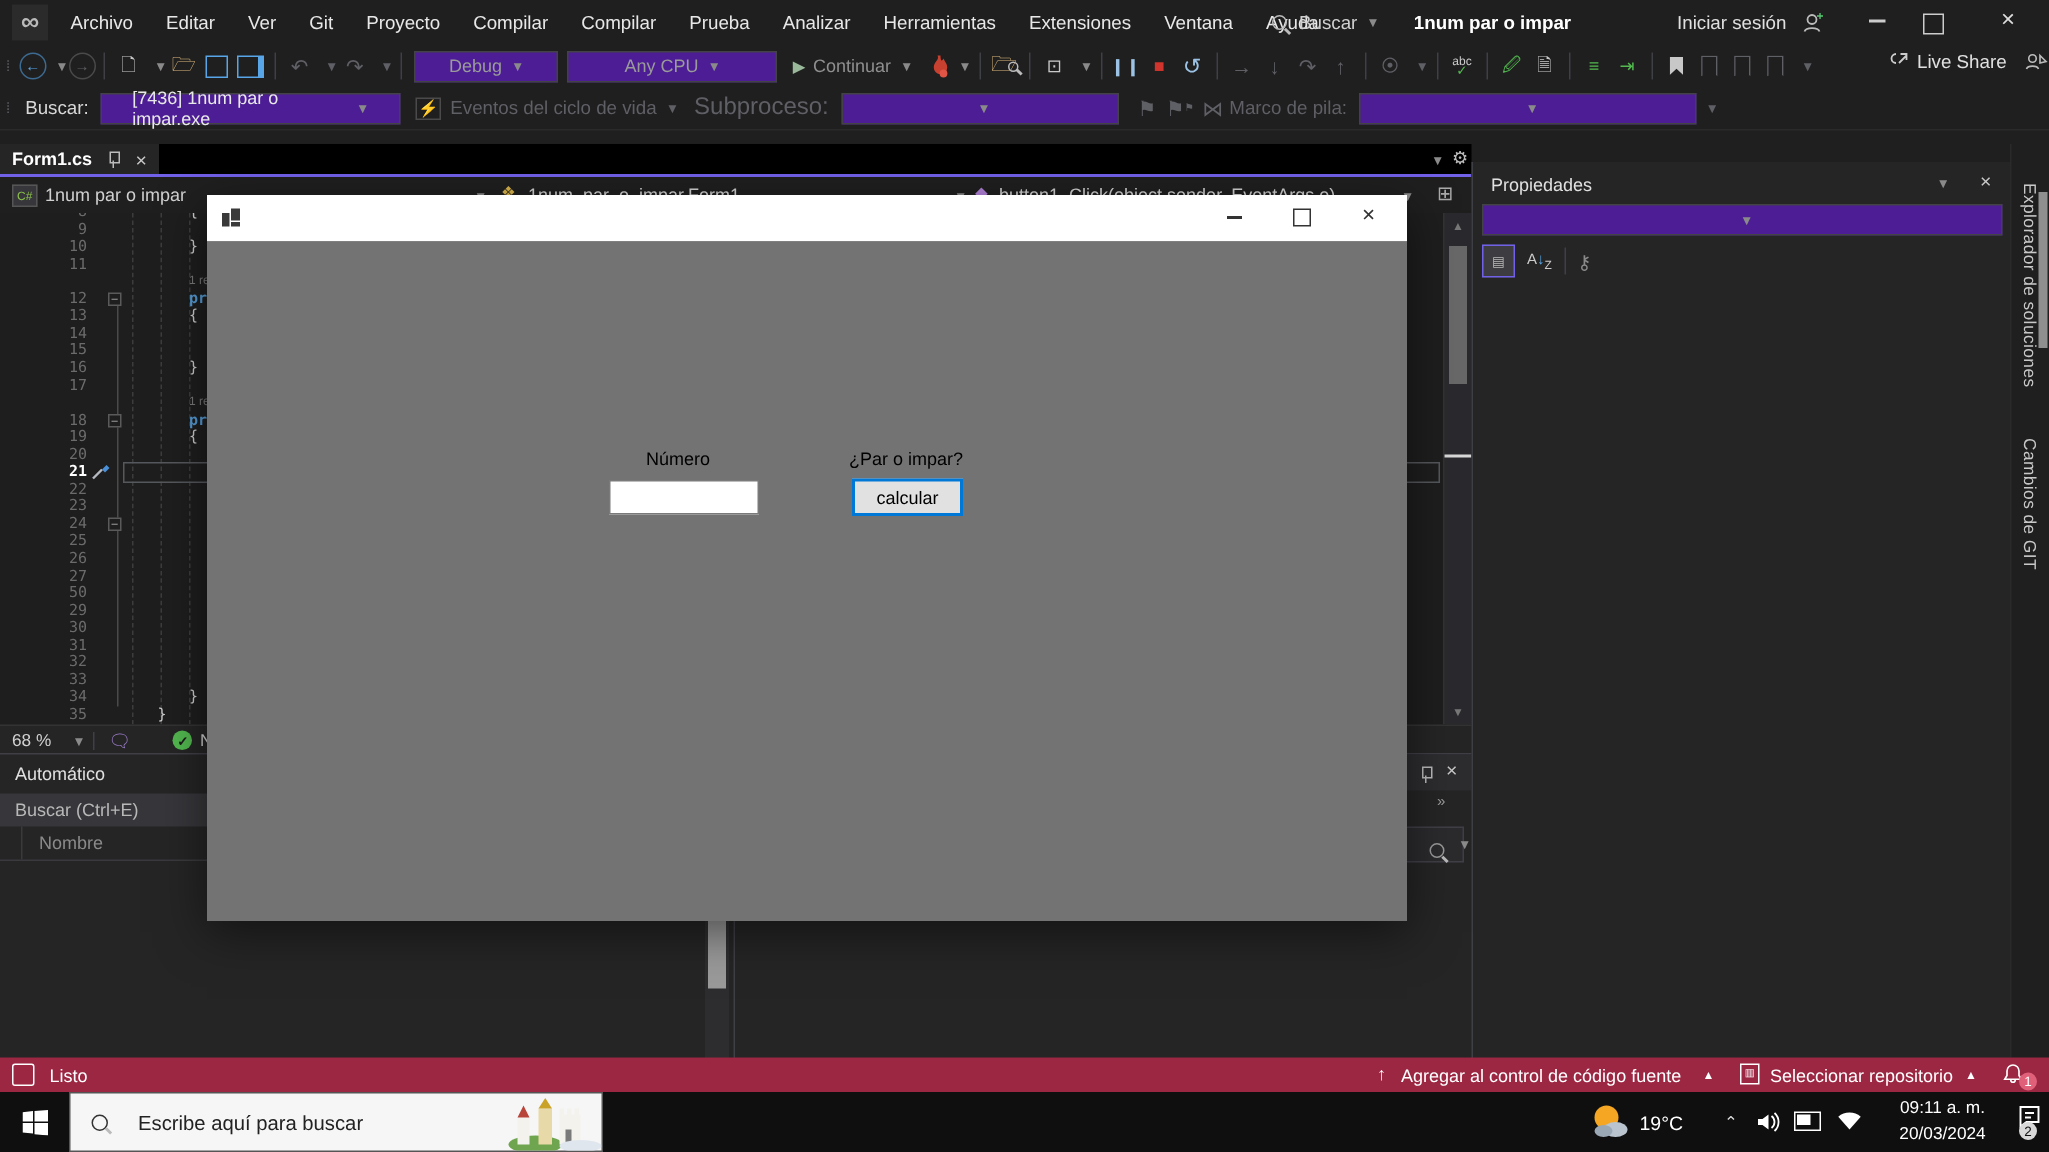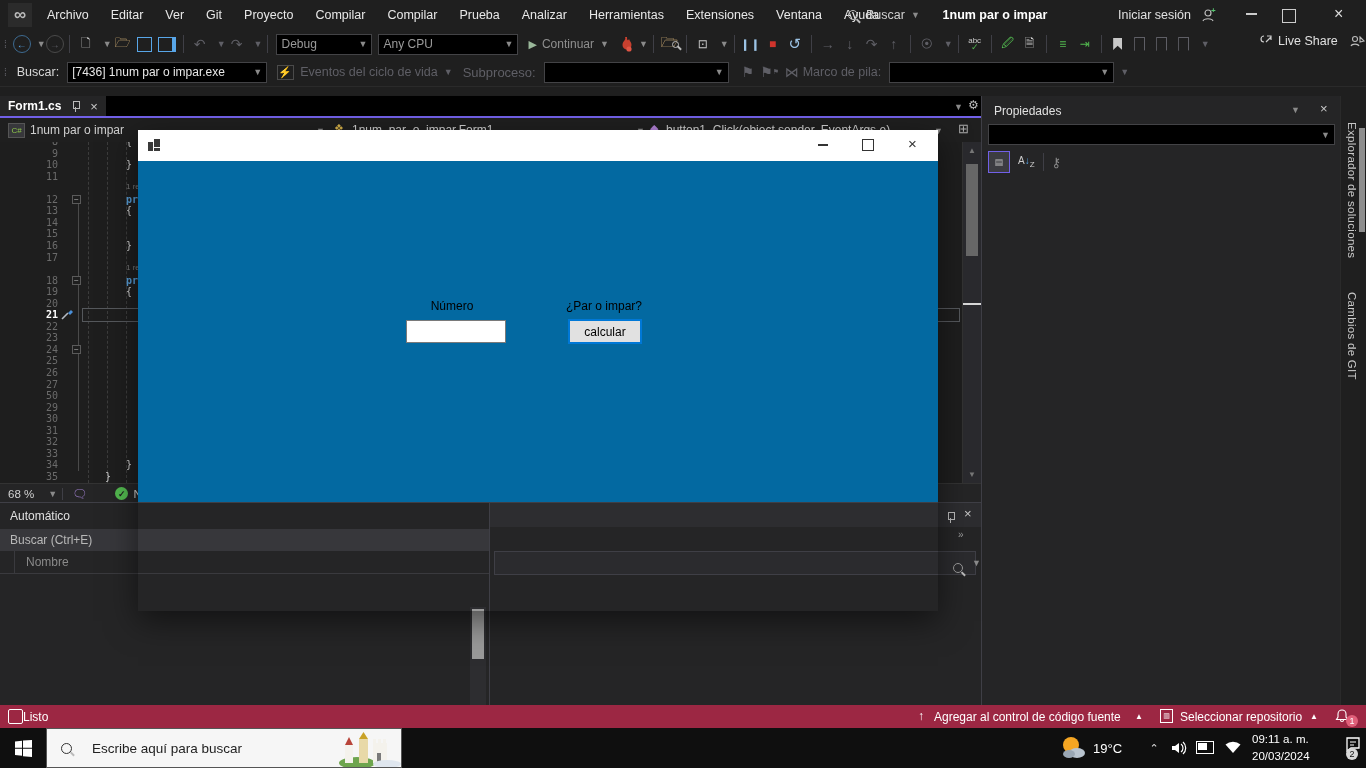--- a/index.html
+++ b/index.html
@@ -2,22 +2,22 @@
 <html><head>
 <meta charset="utf-8">
 <style>
   html,body{margin:0;padding:0;background:#000;}
   #screen{position:relative;width:1366px;height:768px;overflow:hidden;background:#1f1f1f;
           font-family:"Liberation Sans",sans-serif;color:#ccc;-webkit-font-smoothing:antialiased;}
   .abs{position:absolute;}
   .row{display:flex;align-items:center;}
   .mi{padding:0 11px;font-size:12.5px;color:#e8e8e8;cursor:default;}
   .sep{width:1px;height:18px;background:#3f3f46;margin:0 5px;}
-  .combo{background:#000000;border:1px solid #434346;color:#9a9a9a;font-size:12px;
-         display:flex;align-items:center;justify-content:space-between;padding:0 4px;height:21px;box-sizing:border-box;}
+  .combo{background:#4c1d95;border:1px solid #434346;color:#9a9a9a;font-size:12px;
+         display:flex;align-items:center;justify-content:center;padding:0 20px;height:21px;box-sizing:border-box;}
   .carat{color:#8a8a8a;font-size:9px;margin-left:6px;}
   .tbtxt{color:#8f8f8f;font-size:12px;}
   .ic{display:inline-flex;align-items:center;justify-content:center;width:22px;height:22px;font-size:14px;color:#c8c8c8;}
   .dim{color:#5f5f66;}
   .blue{color:#58a6e8;}
   .mag{display:inline-block;width:8px;height:8px;border:1.5px solid #bbb;border-radius:50%;position:relative;}
   .mag::after{content:"";position:absolute;width:5px;height:1.5px;background:#bbb;transform:rotate(45deg);right:-4px;bottom:-2px;}
   .pin{display:inline-block;width:9px;height:11px;position:relative;}
   .pin::before{content:"";position:absolute;top:0;left:2px;width:5px;height:6px;border:1px solid #bbb;}
   .pin::after{content:"";position:absolute;top:6px;left:4px;width:1px;height:5px;background:#bbb;}
@@ -175,21 +175,21 @@
   <div class="abs row" style="left:0;top:58px;width:1366px;height:28px;background:#1f1f1f;border-bottom:1px solid #2a2a2a;">
     <span class="dim" style="margin-left:4px;font-size:10px;">⁞</span>
     <span style="margin-left:10px;font-size:12.5px;color:#d8d8d8;">Buscar:</span>
     <div class="combo" style="width:200px;margin-left:8px;color:#e8e8e8;">
       <span>[7436] 1num par o impar.exe</span>
         <span class="carat">▼</span>
     </div>
     <span class="ic dim" style="margin-left:10px;font-size:11px;border:1px solid #4a4a4a;width:15px;height:13px;">⚡</span>
     <span class="tbtxt dim" style="margin-left:6px;font-size:12.5px;">Eventos del ciclo de vida</span>
     <span class="carat dim">▼</span>
-    <span class="tbtxt dim" style="margin-left:10px;font-size:13px;">Subproceso:</span>
+    <span class="tbtxt dim" style="margin-left:10px;font-size:16px;">Subproceso:</span>
     <div class="combo" style="width:185px;margin-left:8px;">
         <span></span>
         <span class="carat">▼</span>
       </div>
     <span class="ic dim" style="margin-left:8px;">⚑</span>
     <span class="ic dim">⚑<sub style="font-size:7px;">⚑</sub></span>
     <span class="ic dim">⋈</span>
     <span class="tbtxt dim" style="font-size:12.5px;">Marco de pila:</span>
     <div class="combo" style="width:225px;margin-left:8px;">
         <span></span>
@@ -383,21 +383,21 @@
       </div>
       <div class="abs" style="left:468px;top:26px;color:#9a9a9a;font-size:10px;letter-spacing:1px;">»</div>
       <div class="abs" style="left:4px;top:48px;width:482px;height:24px;background:#2b2b2e;border:1px solid #3f3f46;box-sizing:border-box;">
         <span class="mag abs" style="left:458px;top:7px;border-color:#9a9a9a;"></span>
         <span class="abs carat" style="left:471px;top:6px;">▼</span>
       </div>
     </div>
 
   </div>
 
-  <div class="abs" style="left:981px;top:96px;width:359px;height:609px;background:#252526;border-left:1px solid #3f3f46;">
+  <div class="abs" style="left:981px;top:108px;width:359px;height:609px;background:#252526;border-left:1px solid #3f3f46;">
     <div class="abs row" style="left:0;top:4px;width:359px;height:22px;">
       <span style="margin-left:12px;font-size:12px;color:#e0e0e0;">Propiedades</span>
       <span class="abs carat" style="left:303px;top:5px;">▼</span>
 
       <span class="abs xw" style="left:338px;top:1px;">×</span>
     </div>
     <div class="combo abs" style="left:6px;top:28px;width:347px;">
         <span></span>
         <span class="carat">▼</span>
       </div>
@@ -421,31 +421,31 @@
         <span class="abs" style="left:0;top:3px;width:5px;height:9px;background:#3a3a3a;"></span>
         <span class="abs" style="left:6px;top:0;width:6px;height:8px;background:#3a3a3a;"></span>
         <span class="abs" style="left:6px;top:9px;width:6px;height:3px;background:#3a3a3a;"></span>
       </span>
       <span class="abs wbtn" style="left:678px;top:14px;">
           <span style="width:10px;height:1.5px;background:#333;"></span>
         </span>
       <span class="abs" style="left:724px;top:9px;width:10px;height:10px;border:1.2px solid #333;"></span>
       <span class="abs" style="left:770px;top:5px;color:#333;font-size:15px;">×</span>
     </div>
-    <div class="abs" style="left:0;top:31px;width:800px;height:341px;background:#0369a1;">
+    <div class="abs" style="left:0;top:31px;width:800px;height:453px;background:#737373;">
       <div class="abs" style="left:264px;top:138px;width:100px;text-align:center;font-size:12px;color:#000;">Número</div>
       <input class="abs" style="left: 268px; top: 159px; width: 98px; height: 21px; border: 1px solid rgb(122, 122, 122); background: rgb(255, 255, 255); box-sizing: content-box; padding: 0px; font-size: 12px;" value="">
       <div class="abs" style="left:416px;top:138px;width:100px;text-align:center;font-size:12px;color:#000;">¿Par o impar?</div>
       <button class="abs" style="left:430px;top:158px;width:74px;height:25px;background:#e1e1e1;border:2px solid #0078d7;font-size:12px;color:#000;font-family:'Liberation Sans',sans-serif;">calcular</button>
     </div>
   </div>
 
   <div class="abs row" style="left:0;top:705px;width:1366px;height:23px;background:#9c2743;color:#fff;">
     <span style="margin-left:8px;width:13px;height:13px;border:1.2px solid #fff;border-radius:2px;display:inline-block;"></span>
-    <span style="margin-left:0;font-size:12px;">Listo</span>
+    <span style="margin-left:10px;font-size:12px;">Listo</span>
     <span class="abs" style="left:918px;top:4px;font-size:12px;">↑</span>
     <span class="abs" style="left:934px;top:5px;font-size:12px;">Agregar al control de código fuente</span>
     <span class="abs" style="left:1135px;top:7px;font-size:8px;">▲</span>
     <span class="abs" style="left:1160px;top:4px;width:11px;height:12px;border:1.2px solid #fff;font-size:7px;text-align:center;line-height:12px;">▥</span>
     <span class="abs" style="left:1180px;top:5px;font-size:12px;">Seleccionar repositorio</span>
     <span class="abs" style="left:1310px;top:7px;font-size:8px;">▲</span>
     <svg class="abs" style="left:1334px;top:3px;" width="16" height="16" viewBox="0 0 16 16">
         <path d="M8 2a4 4 0 00-4 4v3l-1.5 2.5h11L12 9V6a4 4 0 00-4-4zM6.5 12a1.5 1.5 0 003 0" fill="none" stroke="#fff" stroke-width="1.1"></path>
       </svg>
     <span class="badge" style="left:1346px;top:10px;width:12px;height:12px;background:#e0607a;color:#fff;position:absolute;">1</span>
@@ -494,21 +494,21 @@
     <div class="trayic abs" style="left:1196px;top:13px;">
         <span style="width:16px;height:11px;border:1.5px solid #fff;display:inline-block;">
           <span style="display:block;width:9px;height:7px;background:#fff;margin:1px;"></span>
         </span>
       </div>
     <div class="trayic abs" style="left:1224px;top:12px;">
       <svg width="18" height="14" viewBox="0 0 18 14">
           <path d="M9 13L1.5 4.5a11.5 11.5 0 0115 0z" fill="#fff"></path>
         </svg>
     </div>
-    <div class="abs" style="left:1252px;top:3px;width:86px;text-align:left;color:#fff;font-size:11.5px;line-height:17px;">
+    <div class="abs" style="left:1252px;top:3px;width:86px;text-align:center;color:#fff;font-size:11.5px;line-height:17px;">
       <div>09:11 a. m.</div>
       <div>20/03/2024</div>
     </div>
     <div class="abs" style="left:1344px;top:8px;width:20px;height:24px;">
       <svg width="18" height="16" viewBox="0 0 18 16">
           <path d="M3 2h12v10H7l-4 3z" fill="none" stroke="#fff" stroke-width="1.3"></path>
           <path d="M6 6h6M6 9h4" stroke="#fff" stroke-width="1.2"></path>
         </svg>
       <span class="badge" style="left:2px;top:12px;width:12px;height:12px;background:#d8d8d8;color:#111;position:absolute;">2</span>
     </div>

